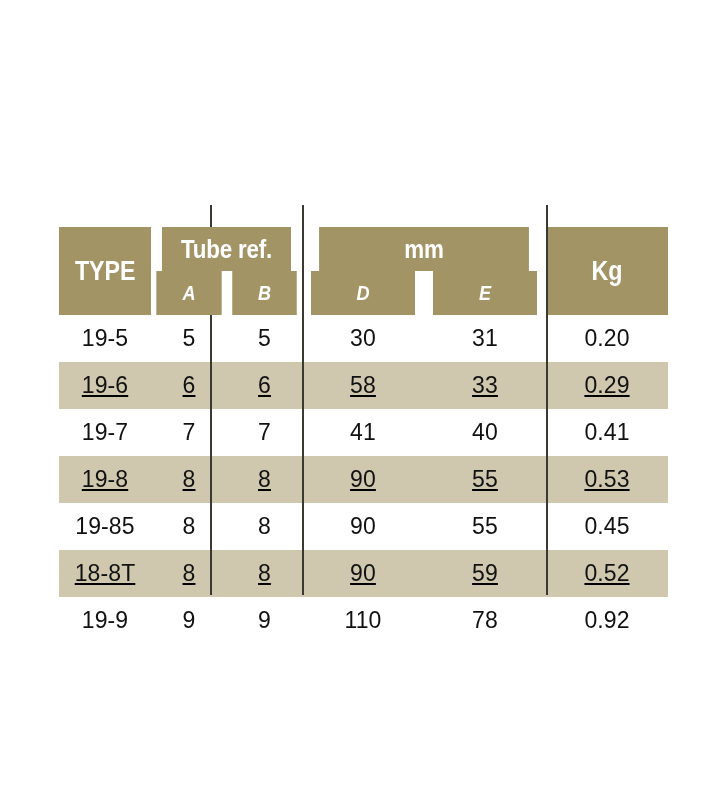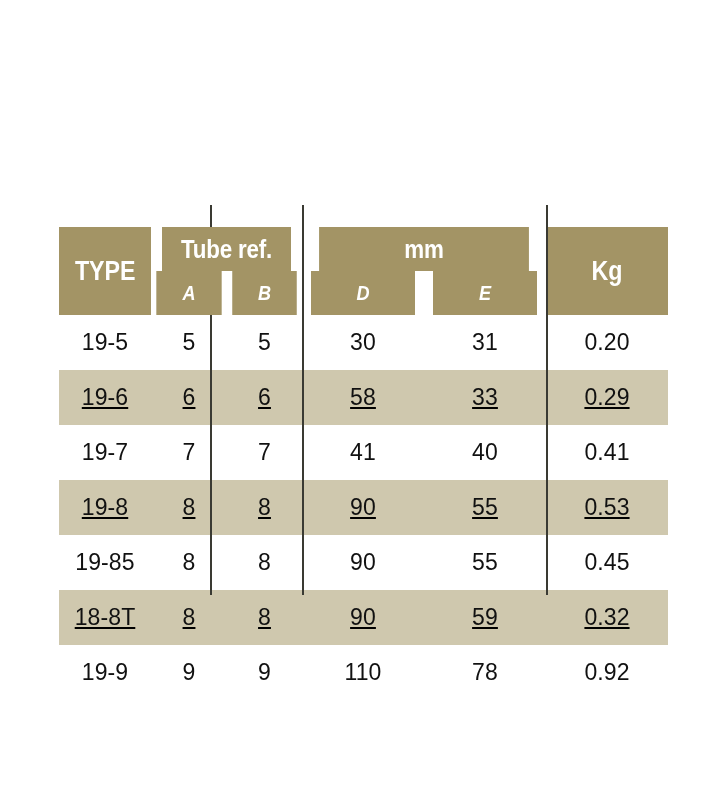--- a/index.html
+++ b/index.html
@@ -76,21 +76,21 @@
     width: 1.6px;
     background: #3a3a33;
     pointer-events: none;
   }
   #vrule-1 { left: 151px; }
   #vrule-2 { left: 243px; }
   #vrule-3 { left: 487px; }
 
   
   #spec-table tbody tr {
-    height: 55px;
+    height: 47px;
   }
   #spec-table tbody tr.odd  { background: #ffffff; }
   #spec-table tbody tr.even { background: #cfc8ae; text-decoration: underline; }
 
   #spec-table tbody td {
     text-align: center;
     vertical-align: middle;
     font-size: 23px;
     color: #111111;
     padding: 0;
@@ -183,21 +183,21 @@
           <td>90</td>
           <td>55</td>
           <td>0.45</td>
         </tr>
         <tr class="even">
           <td>18-8T</td>
           <td>8</td>
           <td>8</td>
           <td>90</td>
           <td>59</td>
-          <td>0.32</td>
+          <td>0.52</td>
         </tr>
         <tr class="odd">
           <td>19-9</td>
           <td>9</td>
           <td>9</td>
           <td>110</td>
           <td>78</td>
           <td>0.92</td>
         </tr>
       </tbody>

